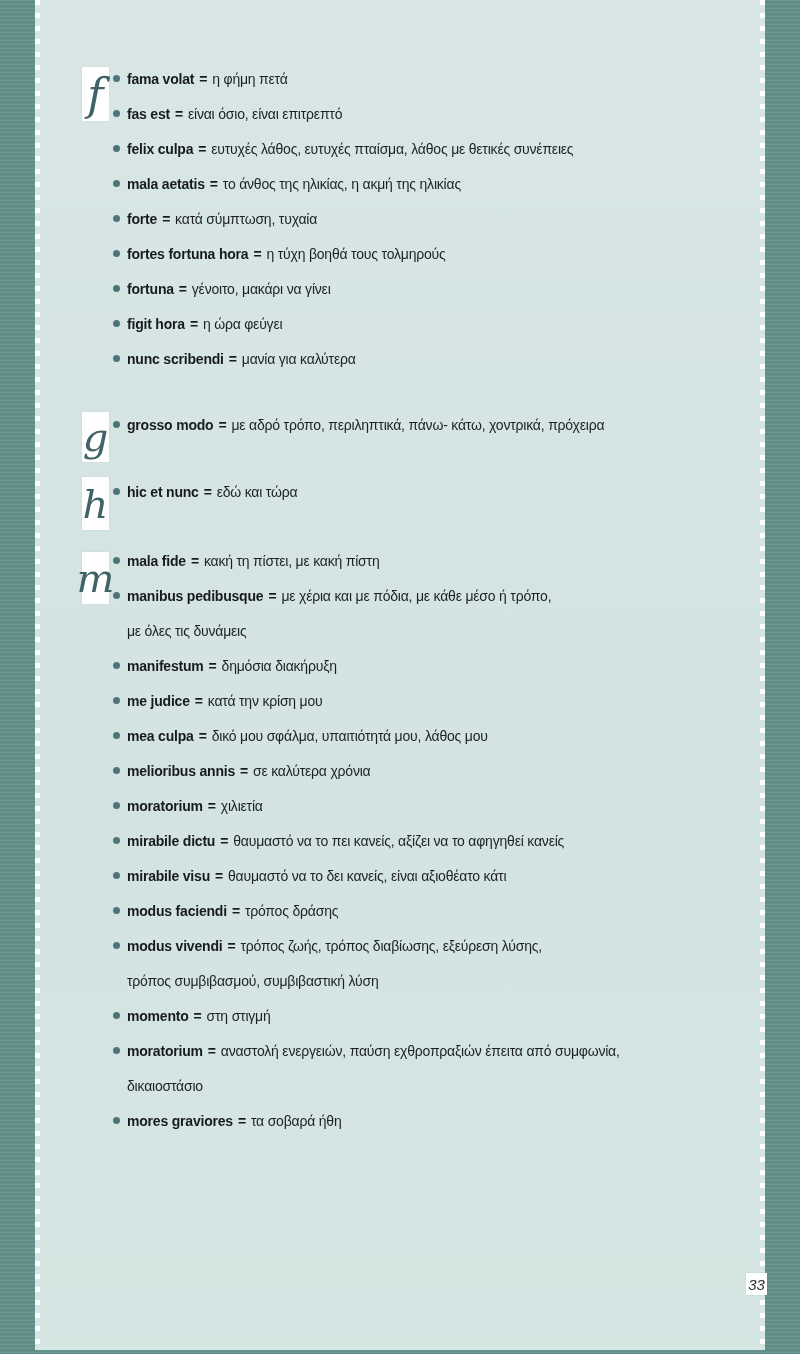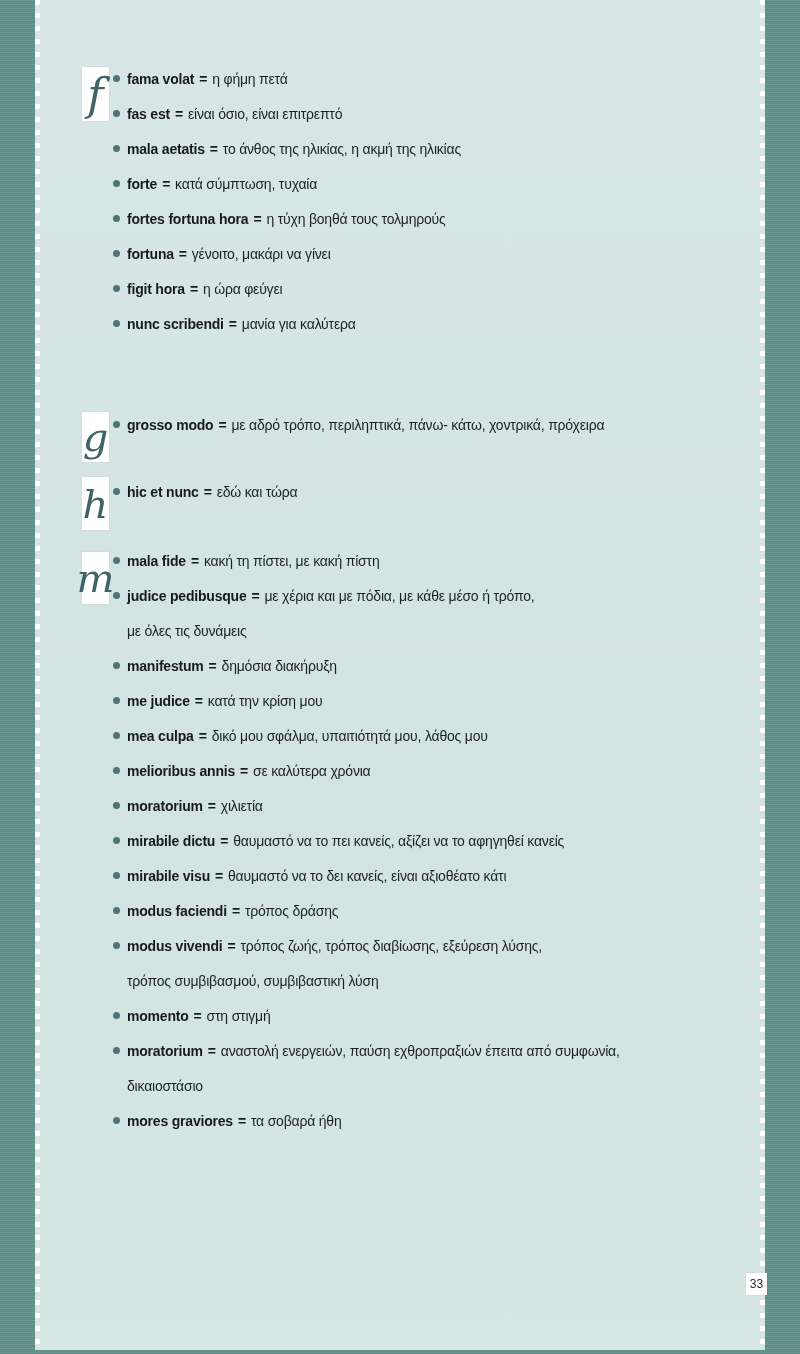--- a/index.html
+++ b/index.html
@@ -68,37 +68,39 @@
   .term { font-weight: 700; color: #181b1d; }
   .eq   { font-weight: 700; color: #181b1d; margin: 0 5px; }
   .gr   { white-space: pre-wrap; }
 
   .page-num {
     position: absolute;
     right: -2px; bottom: 55px;
     width: 21px; height: 22px;
     background: #ffffff;
     display: flex; align-items: center; justify-content: center;
-    font-size: 12px;
+    font-size: 15px;
     color: #2a2d2f;
     box-shadow: 0 0 1px rgba(0,0,0,0.2);
+    font-style: italic;
   }
 </style>
 </head>
 <body>
 
 <div class="paper">
   <div class="dash-border dash-left"></div>
   <div class="dash-border dash-right"></div>
 
   <div class="section sec-0">
     <div class="badge">f</div>
     <ul class="entries">
         <li><span class="dot"></span><span class="term">fama volat</span><span class="eq">=</span><span class="gr">η φήμη πετά</span></li>
         <li><span class="dot"></span><span class="term">fas est</span><span class="eq">=</span><span class="gr">είναι όσιο, είναι επιτρεπτό</span></li>
+        <li><span class="dot"></span><span class="term">felix culpa</span><span class="eq">=</span><span class="gr">ευτυχές λάθος, ευτυχές πταίσμα, λάθος με θετικές συνέπειες</span></li>
         <li><span class="dot"></span><span class="term">mala aetatis</span><span class="eq">=</span><span class="gr">το άνθος της ηλικίας, η ακμή της ηλικίας</span></li>
         <li><span class="dot"></span><span class="term">forte</span><span class="eq">=</span><span class="gr">κατά σύμπτωση, τυχαία</span></li>
         <li><span class="dot"></span><span class="term">fortes fortuna hora</span><span class="eq">=</span><span class="gr">η τύχη βοηθά τους τολμηρούς</span></li>
         <li><span class="dot"></span><span class="term">fortuna</span><span class="eq">=</span><span class="gr">γένοιτο, μακάρι να γίνει</span></li>
         <li><span class="dot"></span><span class="term">figit hora</span><span class="eq">=</span><span class="gr">η ώρα φεύγει</span></li>
         <li><span class="dot"></span><span class="term">nunc scribendi</span><span class="eq">=</span><span class="gr">μανία για καλύτερα</span></li>
       </ul>
   </div>
 
   <div class="section sec-1">
@@ -112,21 +114,21 @@
     <div class="badge">h</div>
     <ul class="entries">
         <li><span class="dot"></span><span class="term">hic et nunc</span><span class="eq">=</span><span class="gr">εδώ και τώρα</span></li>
       </ul>
   </div>
 
   <div class="section sec-3">
     <div class="badge">m</div>
     <ul class="entries">
         <li><span class="dot"></span><span class="term">mala fide</span><span class="eq">=</span><span class="gr">κακή τη πίστει, με κακή πίστη</span></li>
-        <li><span class="dot"></span><span class="term">judice pedibusque</span><span class="eq">=</span><span class="gr">με χέρια και με πόδια, με κάθε μέσο ή τρόπο,
+        <li><span class="dot"></span><span class="term">manibus pedibusque</span><span class="eq">=</span><span class="gr">με χέρια και με πόδια, με κάθε μέσο ή τρόπο,
 με όλες τις δυνάμεις</span></li>
         <li><span class="dot"></span><span class="term">manifestum</span><span class="eq">=</span><span class="gr">δημόσια διακήρυξη</span></li>
         <li><span class="dot"></span><span class="term">me judice</span><span class="eq">=</span><span class="gr">κατά την κρίση μου</span></li>
         <li><span class="dot"></span><span class="term">mea culpa</span><span class="eq">=</span><span class="gr">δικό μου σφάλμα, υπαιτιότητά μου, λάθος μου</span></li>
         <li><span class="dot"></span><span class="term">melioribus annis</span><span class="eq">=</span><span class="gr">σε καλύτερα χρόνια</span></li>
         <li><span class="dot"></span><span class="term">moratorium</span><span class="eq">=</span><span class="gr">χιλιετία</span></li>
         <li><span class="dot"></span><span class="term">mirabile dictu</span><span class="eq">=</span><span class="gr">θαυμαστό να το πει κανείς, αξίζει να το αφηγηθεί κανείς</span></li>
         <li><span class="dot"></span><span class="term">mirabile visu</span><span class="eq">=</span><span class="gr">θαυμαστό να το δει κανείς, είναι αξιοθέατο κάτι</span></li>
         <li><span class="dot"></span><span class="term">modus faciendi</span><span class="eq">=</span><span class="gr">τρόπος δράσης</span></li>
         <li><span class="dot"></span><span class="term">modus vivendi</span><span class="eq">=</span><span class="gr">τρόπος ζωής, τρόπος διαβίωσης, εξεύρεση λύσης,

